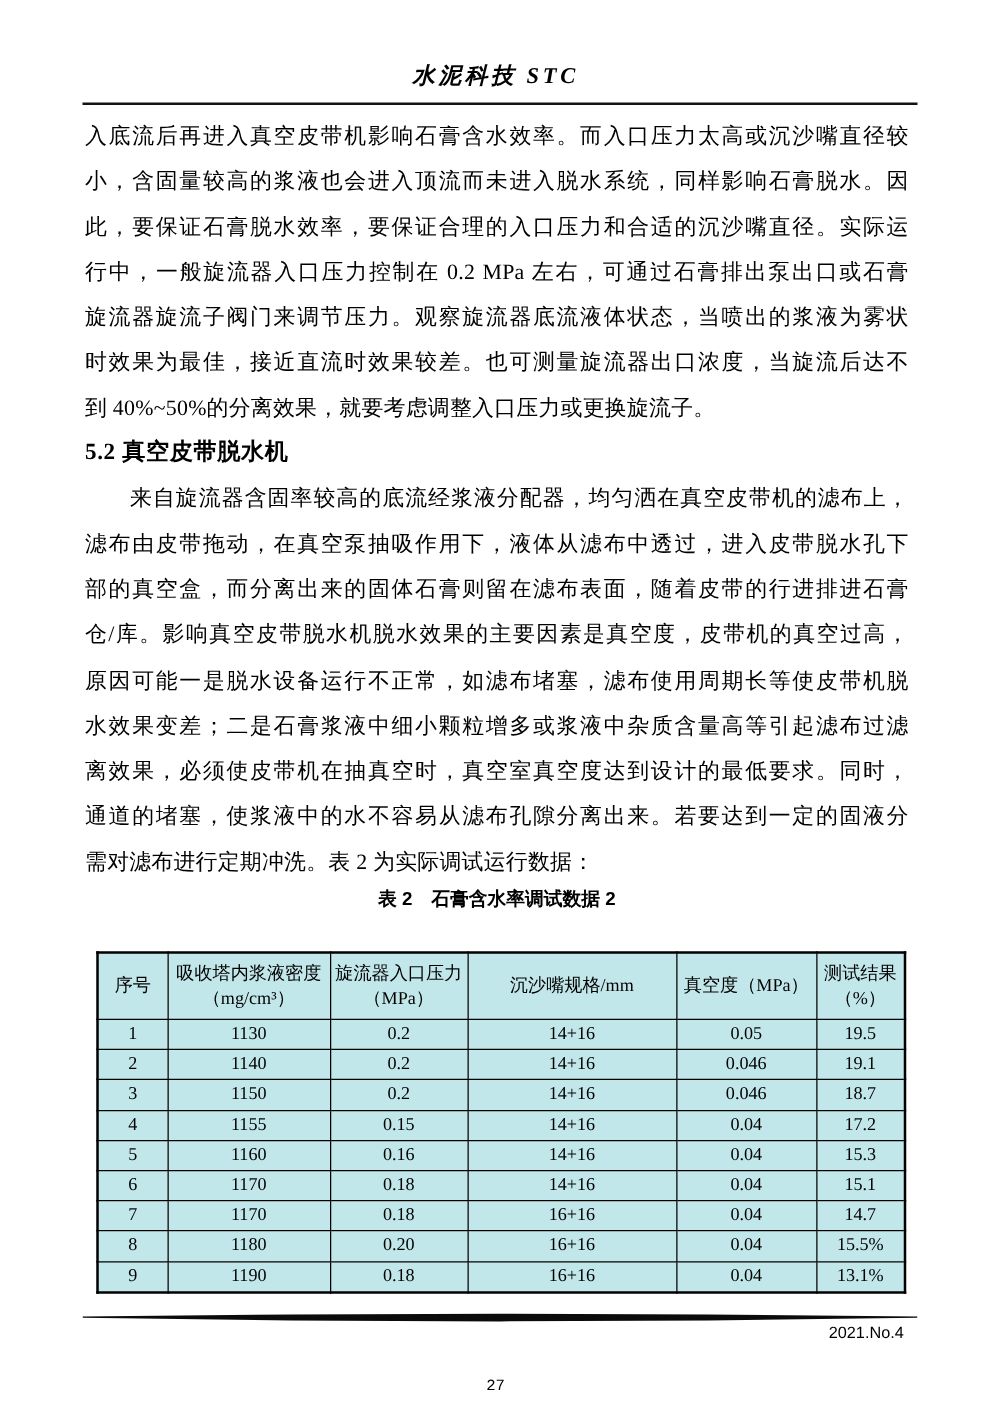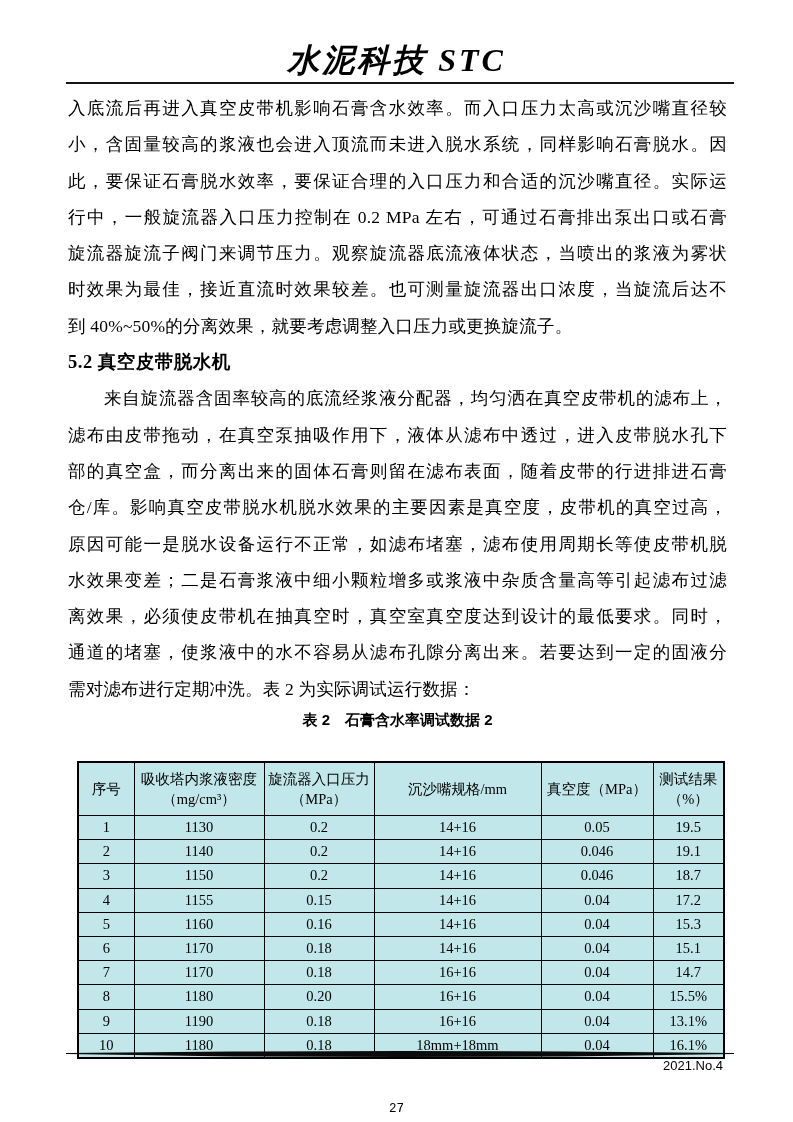--- a/index.html
+++ b/index.html
@@ -4,21 +4,21 @@
 <style>
   html,body { margin:0; padding:0; background:#ffffff; }
   .page {
     position:relative; width:793px; height:1122px; background:#ffffff;
     font-family:"Liberation Serif","DejaVu Serif",serif; color:#000;
     overflow:hidden;
   }
   
   .journal-title {
     position:absolute; top:44px; left:0; width:100%;
-    text-align:center; font-size:32px; line-height:32px;
+    text-align:center; font-size:18px; line-height:32px;
     font-weight:bold; font-style:italic; letter-spacing:3px;
   }
   .header-rule {
     position:absolute; top:82px; left:66px; width:668px; height:0;
     border-top:2px solid #141414;
   }
   
   .body-text {
     position:absolute; top:90px; left:68px; width:659px;
     font-size:17.5px; letter-spacing:0.2px;
@@ -203,28 +203,20 @@
           <td>15.5%</td>
         </tr>
         <tr>
           <td>9</td>
           <td>1190</td>
           <td>0.18</td>
           <td>16+16</td>
           <td>0.04</td>
           <td>13.1%</td>
         </tr>
-        <tr>
-          <td>10</td>
-          <td>1180</td>
-          <td>0.18</td>
-          <td>18mm+18mm</td>
-          <td>0.04</td>
-          <td>16.1%</td>
-        </tr>
       </tbody>
   </table>
 
   <svg class="footer-rule" viewBox="0 0 668 8" preserveAspectRatio="none">
     <polygon points="0,3.1 167,1.6 334,0.9 501,1.6 668,3.1 668,4.1 501,6.4 334,7.1 167,6.4 0,4.1" fill="#0b0b0b"></polygon>
   </svg>
   <div class="page-number">27</div>
   <div class="issue-number">2021.No.4</div>
 
 </div>

